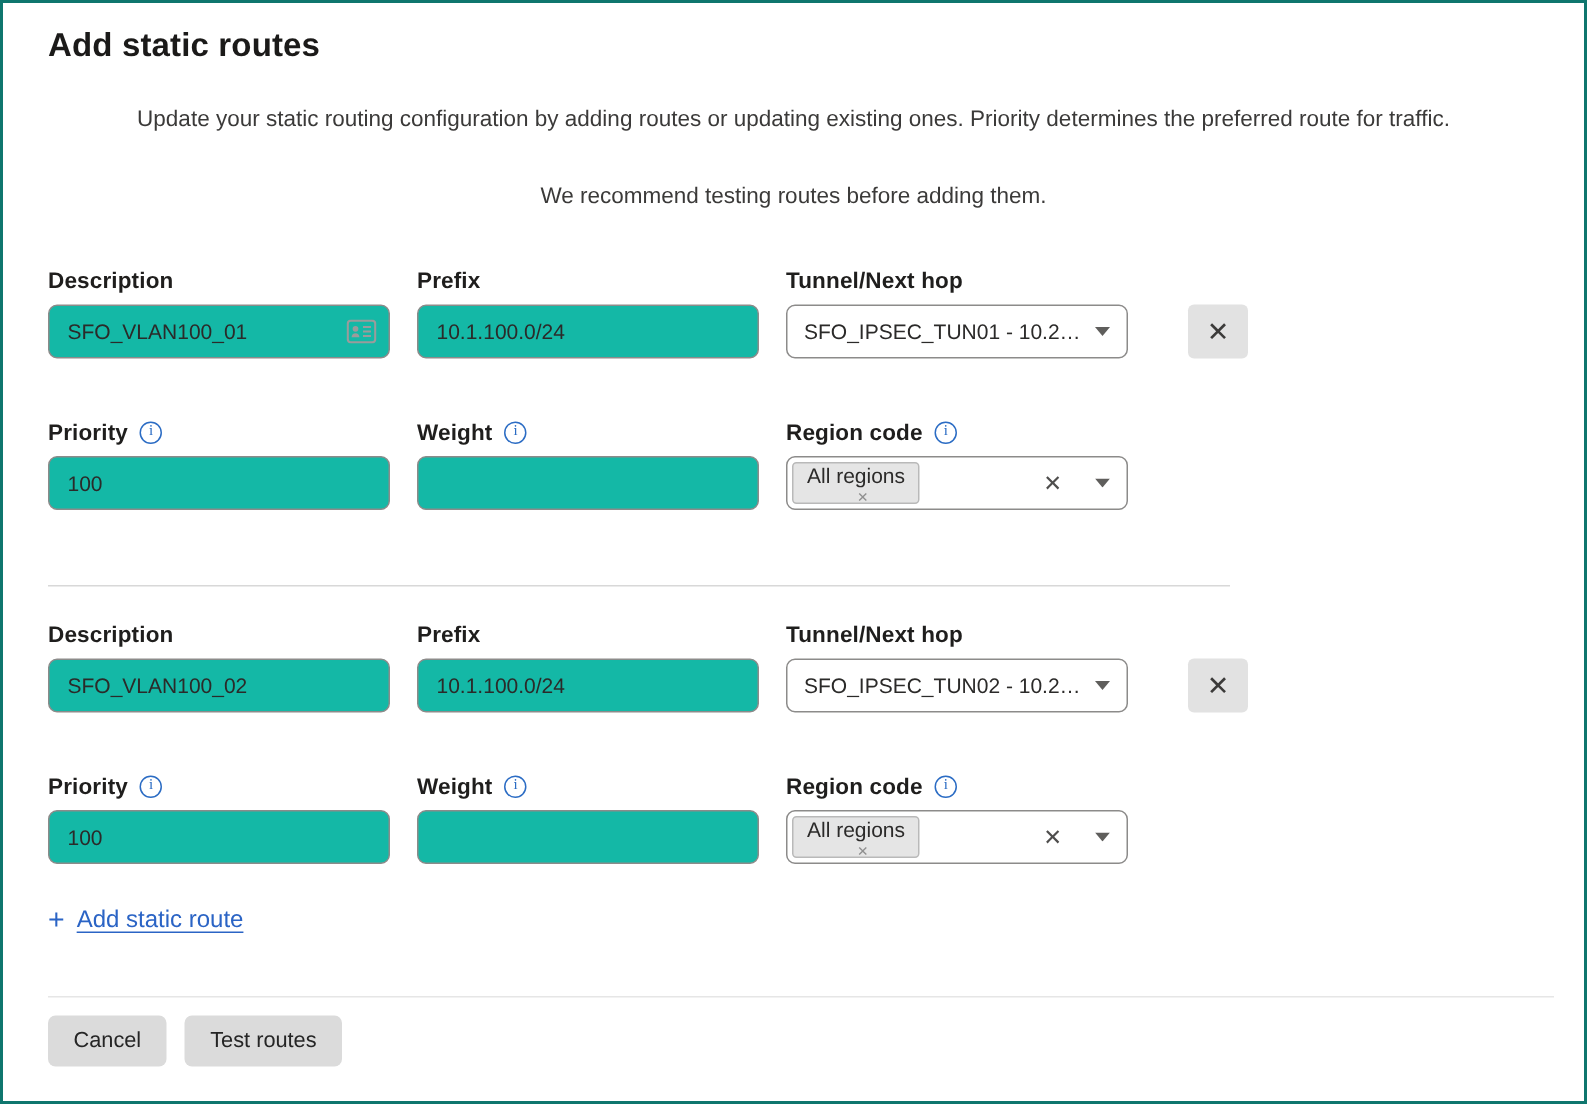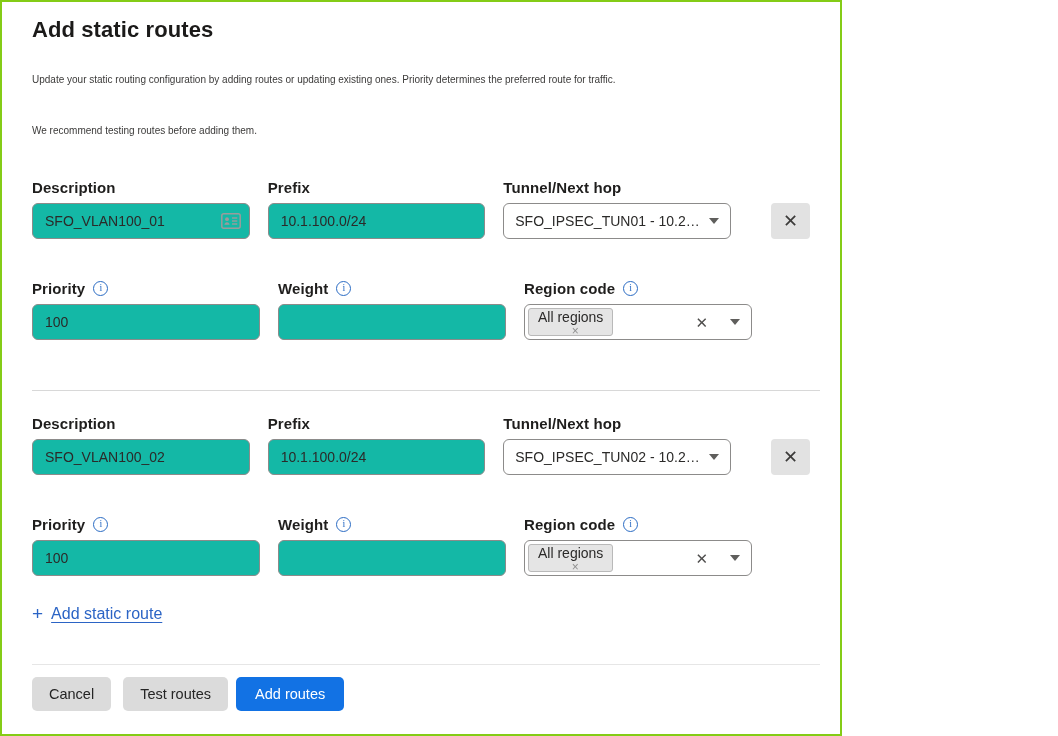--- a/index.html
+++ b/index.html
@@ -3,40 +3,41 @@
 <meta charset="utf-8">
 <style>
   * { box-sizing: border-box; }
   html, body { margin: 0; padding: 0; background: #fff; }
   body {
     width: 1058px; height: 736px;
     font-family: "Liberation Sans", sans-serif;
     color: #252423;
   }
   .frame {
-    width: 842px; height: 736px;
-    border: 2px solid #84cc16;
+    width: 1058px; height: 736px;
+    border: 2px solid #0f766e;
     background: #fff;
     overflow: hidden;
   }
   .content { padding: 0 30px; }
 
   .page-title {
     margin: 14px 0 0;
     font-size: 22px;
     line-height: 28px;
     font-weight: 700;
     color: #1b1a19;
     letter-spacing: 0.1px;
   }
   .intro {
     margin: 0;
-    font-size: 10px;
+    font-size: 15px;
     line-height: 19px;
     color: #3b3a39;
+    text-align: center;
   }
   .intro.first  { margin-top: 26px; }
   .intro.second { margin-top: 32px; }
 
   .route-group.g1 { margin-top: 37px; }
   .route-group.g2 { margin-top: 22px; }
 
   .field-row { display: flex; align-items: flex-end; }
   .field-row.second-row { margin-top: 39px; }
 
@@ -331,15 +332,14 @@
       <span class="add-route-text">Add static route</span>
     </div>
 
   </div>
 
   <div class="footer-rule"></div>
 
   <div class="footer-buttons">
     <button class="btn btn-gray">Cancel</button>
     <button class="btn btn-gray">Test routes</button>
-    <button class="btn btn-blue">Add routes</button>
   </div>
 </div>
 
 </body></html>

